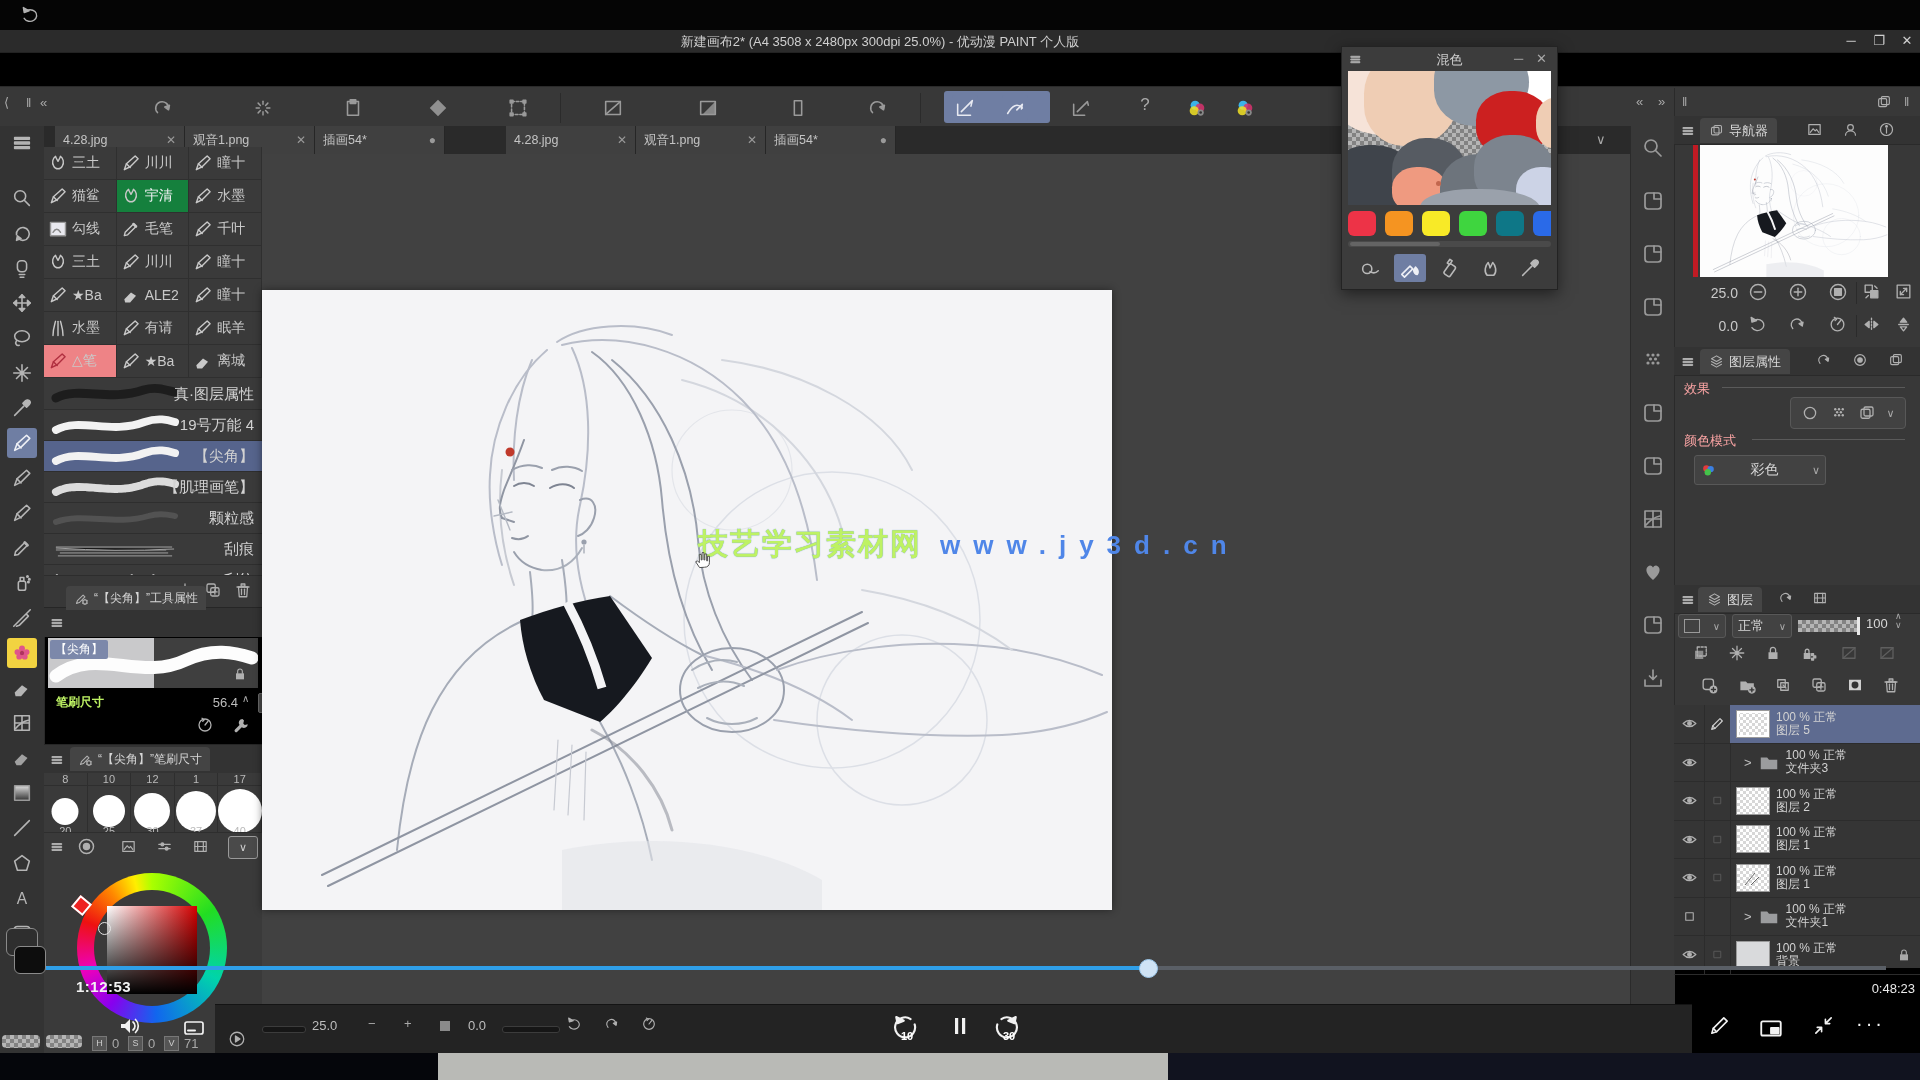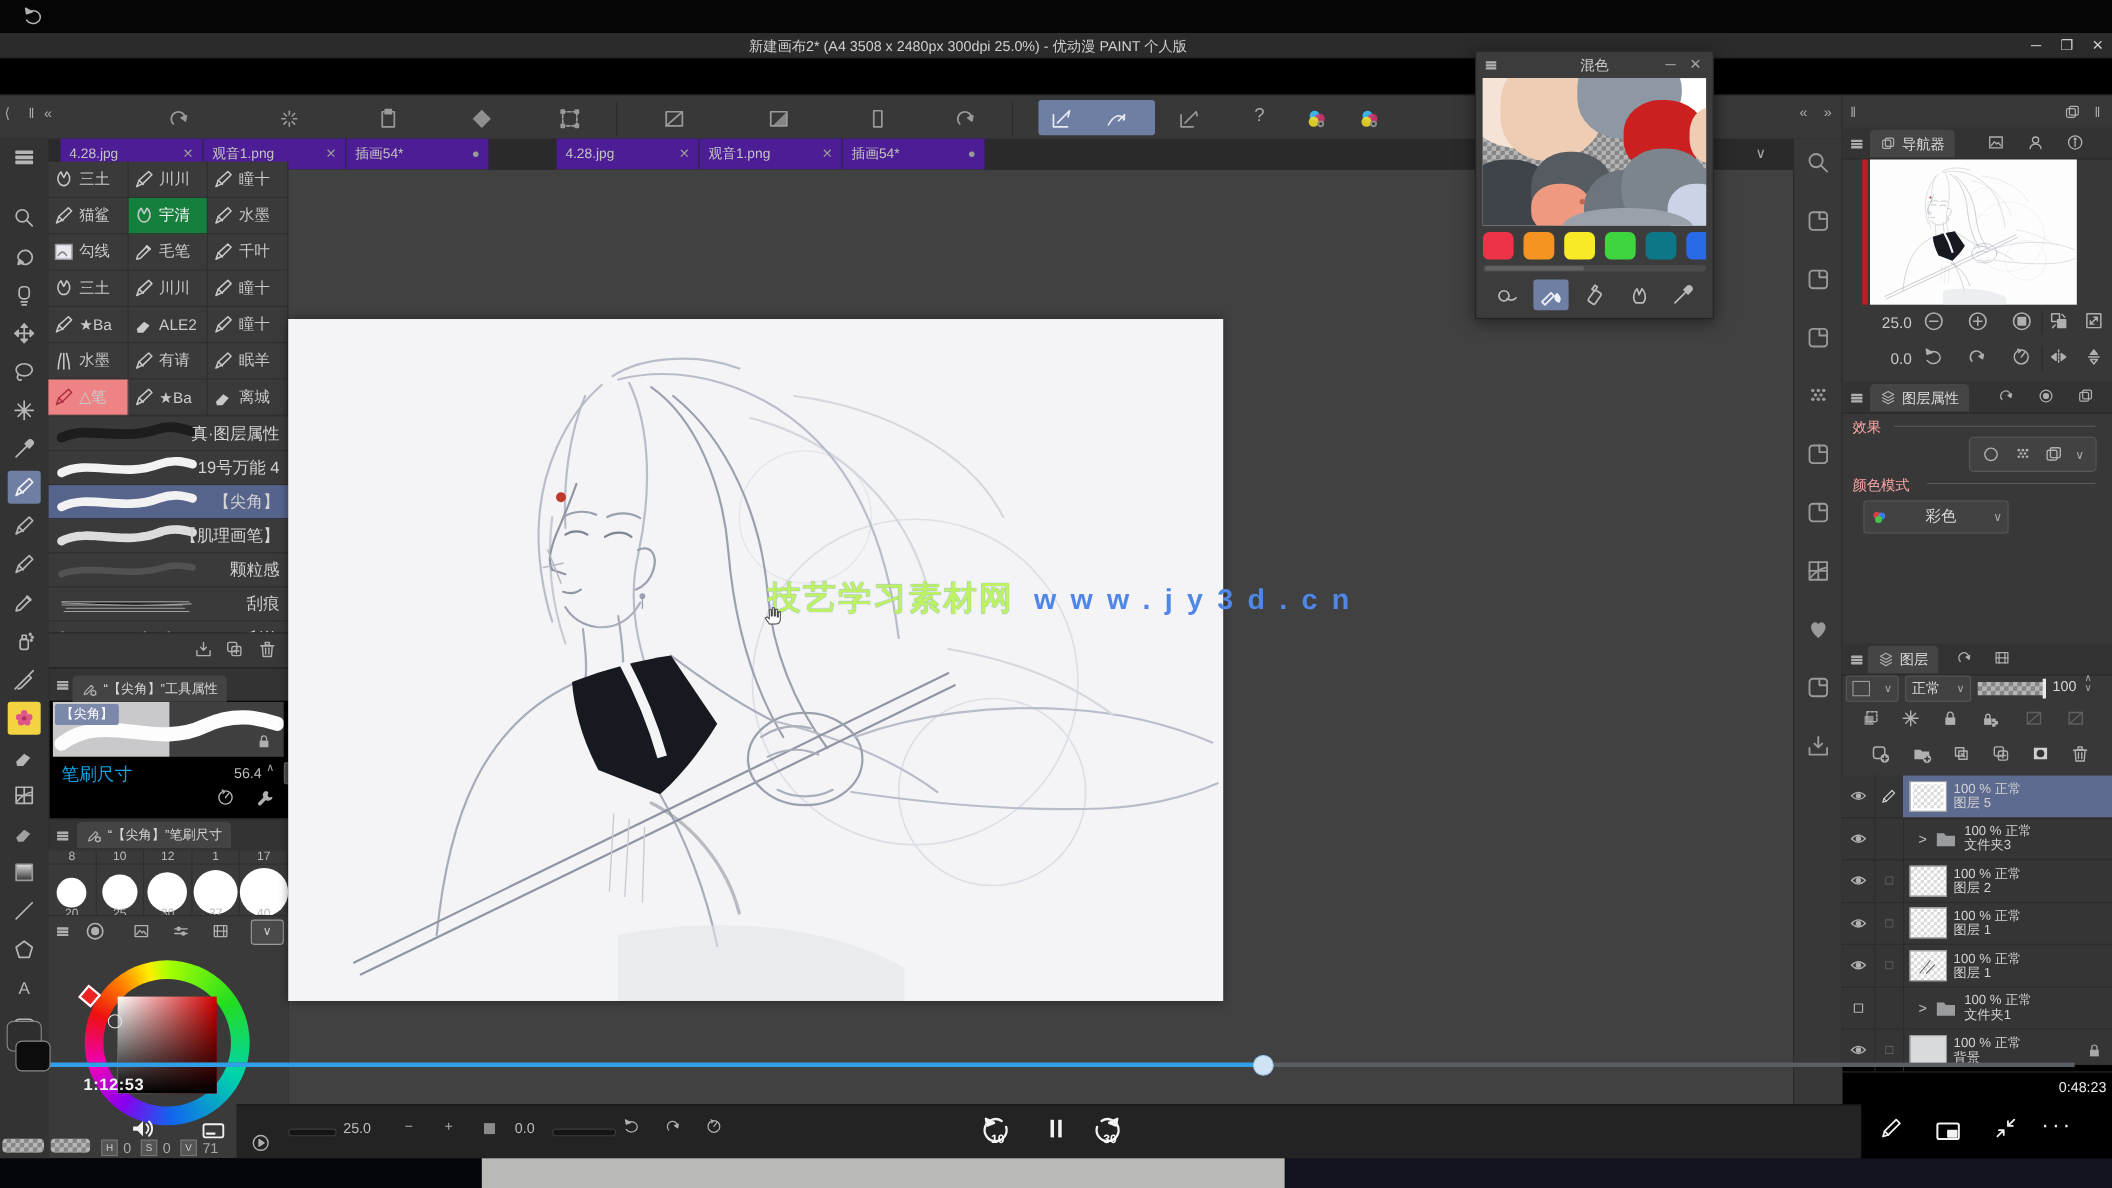--- a/index.html
+++ b/index.html
@@ -18,21 +18,21 @@
   #menubar{left:0;top:52px;width:1920px;height:34px;background:#333333;display:flex;align-items:center;gap:0;}
   .menu-item{padding:0 26px;font-size:15px;color:#dcdcdc;}
   #toolbar{left:0;top:86px;width:1920px;height:40px;background:#383838;border-top:1px solid #2a2a2a;border-bottom:1px solid #262626;}
   .tb-ic{position:absolute;top:94px;width:26px;height:26px;}
   .tb-on{background:#6f7ea3;border-radius:3px;}
   .tb-sep{position:absolute;top:92px;width:1px;height:30px;background:#2b2b2b;}
   
   #tabsbar{left:0;top:126px;width:1920px;height:28px;background:#2a2a2a;}
   .tabgrp{position:absolute;top:126px;height:28px;display:flex;}
   .doctab{display:flex;align-items:center;justify-content:space-between;width:130px;height:28px;
-          background:#4c1d95;border-right:1px solid #262626;padding:0 8px;box-sizing:border-box;}
+          background:#404040;border-right:1px solid #262626;padding:0 8px;box-sizing:border-box;}
   .doctab .lbl{font-size:12.5px;color:#c4c4c4;white-space:nowrap;overflow:hidden;}
   .doctab .mk{font-size:12px;color:#9a9a9a;margin-left:6px;}
   
   #leftstrip{left:0;top:126px;width:44px;height:954px;background:#333333;border-right:1px solid #2a2a2a;}
   .ls-ic{position:absolute;left:7px;width:30px;height:30px;}
   .ls-sel{background:#6f7ea3;border-radius:3px;}
   .ls-acc{background:#f2d341;border-radius:3px;}
   .chip{position:absolute;border-radius:6px;border:1.5px solid #8a8a8a;}
   #subtool-grid{left:44px;top:147px;width:218px;height:232px;display:grid;
     grid-template-columns:repeat(3,1fr);grid-auto-rows:33px;background:#3a3a3a;}
@@ -48,21 +48,21 @@
   .br-stroke{position:absolute;left:6px;top:3px;width:130px;height:24px;}
   #brush-foot{left:44px;top:575px;width:218px;height:31px;background:#383838;border-top:1px solid #2d2d2d;}
   
   #prop-head{left:44px;top:607px;width:218px;height:29px;background:#333;border-top:1px solid #262626;}
   .ptab{position:absolute;left:66px;top:610px;height:24px;background:#444;border-radius:4px 4px 0 0;
         display:flex;align-items:center;gap:5px;padding:0 8px;font-size:12px;color:#d6d6d6;}
   #prop-preview{left:48px;top:638px;width:210px;height:50px;background:#3f3f3f;overflow:hidden;}
   #prop-lightblock{left:0;top:0;width:106px;height:50px;background:#c9c9cb;}
   #prop-chip{left:2px;top:2px;background:#7c88aa;color:#fff;font-size:12px;padding:1px 5px;border-radius:2px;}
   #size-row{left:48px;top:692px;width:210px;height:22px;}
-  #size-row .lab{position:absolute;left:8px;top:2px;font-size:16px;color:#0ea5e9;}
+  #size-row .lab{position:absolute;left:8px;top:2px;font-size:12px;color:#bef264;font-weight:bold;}
   #size-row .val{position:absolute;left:128px;top:3px;width:62px;text-align:right;font-size:13px;color:#bdbdbd;}
   #prop-foot{left:48px;top:714px;width:210px;height:28px;}
   
   #sizep-head{left:44px;top:744px;width:218px;height:29px;background:#333;border-top:1px solid #262626;}
   #size-grid{left:44px;top:773px;width:218px;height:59px;background:#3a3a3a;overflow:hidden;display:grid;
              grid-template-columns:repeat(5,1fr);}
   .sz-col{position:relative;border-right:1px solid #2e2e2e;text-align:center;}
   .sz-top{font-size:11px;color:#b9b9b9;border-bottom:1px solid #2e2e2e;display:block;}
   .sz-dot{position:absolute;left:50%;transform:translateX(-50%);background:#fff;border-radius:50%;top:16px;}
   .sz-bot{position:absolute;left:0;right:0;top:52px;font-size:11px;color:#b9b9b9;}
@@ -760,21 +760,21 @@
 
   <div class="abs" id="prop-head">
     <span class="abs ico" style="left:6px;top:8px;" id="ph-menu">
         <svg viewBox="0 0 24 24" width="14" height="14" fill="none" stroke="currentColor" stroke-width="1.7" stroke-linecap="round" stroke-linejoin="round">
           <rect x="4" y="6" width="16" height="2" fill="currentColor"></rect>
           <rect x="4" y="11" width="16" height="2" fill="currentColor"></rect>
           <rect x="4" y="16" width="16" height="2" fill="currentColor"></rect>
         </svg>
       </span>
   </div>
-  <div class="ptab" style="top:586px;left:66px;margin-top:28px;">
+  <div class="ptab" style="top:586px;left:66px;">
     <span class="ico" id="ph-gear">
         <svg viewBox="0 0 24 24" width="15" height="15" fill="none" stroke="currentColor" stroke-width="1.7" stroke-linecap="round" stroke-linejoin="round">
           <path d="M4,20 l1.5-4.5 9-9 3,3 -9,9 z"></path>
           <circle cx="17.5" cy="17.5" r="3.5"></circle>
           <g stroke-width="1.4">
             <line x1="17.5" y1="13.2" x2="17.5" y2="14.6" transform="rotate(0 17.5 17.5)"></line>
             <line x1="17.5" y1="13.2" x2="17.5" y2="14.6" transform="rotate(60 17.5 17.5)"></line>
             <line x1="17.5" y1="13.2" x2="17.5" y2="14.6" transform="rotate(120 17.5 17.5)"></line>
             <line x1="17.5" y1="13.2" x2="17.5" y2="14.6" transform="rotate(180 17.5 17.5)"></line>
             <line x1="17.5" y1="13.2" x2="17.5" y2="14.6" transform="rotate(240 17.5 17.5)"></line>

